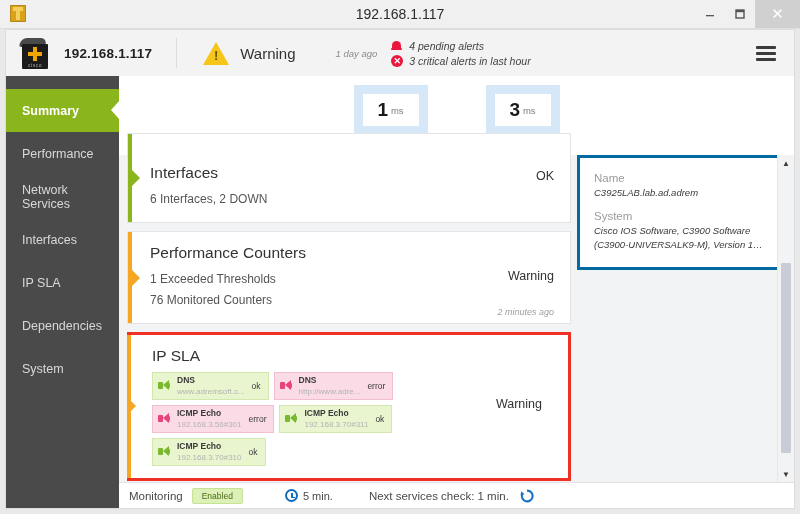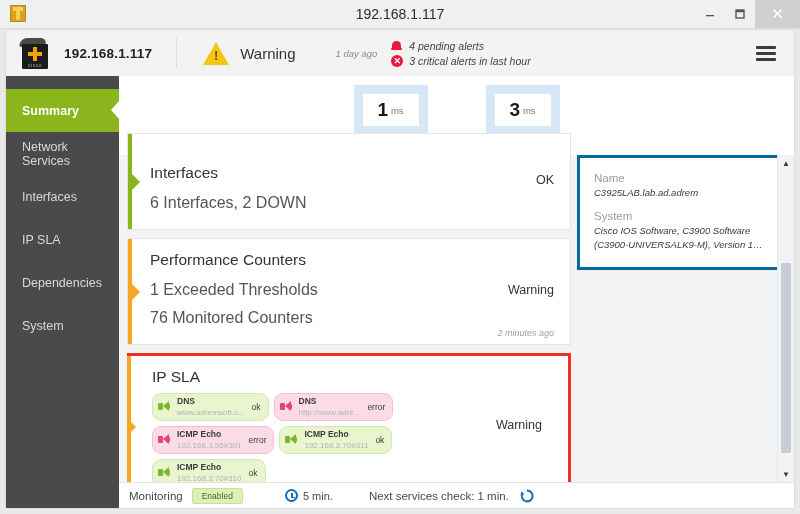--- a/index.html
+++ b/index.html
@@ -160,34 +160,34 @@
     box-sizing:border-box;padding:12px 18px 12px 22px;
   }
   .card .accent{
     position:absolute;left:0;top:0;bottom:0;width:4px;
   }
   .card .arrow{
     position:absolute;left:4px;top:50%;margin-top:-8px;width:0;height:0;
     border-top:8px solid transparent;border-bottom:8px solid transparent;
   }
   .card-title{font-size:15.5px;color:#333;font-weight:normal;margin-bottom:7px;}
-  .card-line{font-size:16px;color:#555;line-height:1.75;}
+  .card-line{font-size:12px;color:#555;line-height:1.75;}
   .card-status{
     position:absolute;right:16px;top:50%;margin-top:-9px;font-size:12.5px;color:#333;
   }
   .card-ago{
     position:absolute;right:16px;bottom:6px;font-size:9px;color:#a0a0a0;font-style:italic;
   }
   
   .card.clipped{margin-top:-22px;padding-top:30px;}
   
   .card.selected{border:3px solid #ee3124;}
   .sla-items{display:flex;flex-wrap:wrap;gap:5px;width:270px;margin-top:4px;}
   .sla{
-    display:flex;align-items:center;border-radius:9px;padding:3px 7px 3px 5px;
+    display:flex;align-items:center;border-radius:0;padding:3px 7px 3px 5px;
     box-sizing:border-box;
   }
   .sla.ok{background:#e9f5cf;border:1px solid #d3e8ad;}
   .sla.error{background:#fbdce6;border:1px solid #f3bed0;}
   .spk{width:13px;height:13px;position:relative;margin-right:6px;flex:0 0 13px;}
   .spk i{
     position:absolute;left:0;top:3px;width:5px;height:7px;display:block;
     border-radius:1px;
   }
   .spk u{
@@ -308,20 +308,23 @@
         <span></span>
         <span></span>
     </div>
   </div>
 
   <div class="body">
 
     <div class="sidebar">
       <div class="nav-item active">
           <span>Summary</span>
+        </div>
+      <div class="nav-item">
+          <span>Performance</span>
         </div>
       <div class="nav-item">
           <span>Network Services</span>
         </div>
       <div class="nav-item">
           <span>Interfaces</span>
         </div>
       <div class="nav-item">
           <span>IP SLA</span>
         </div>

